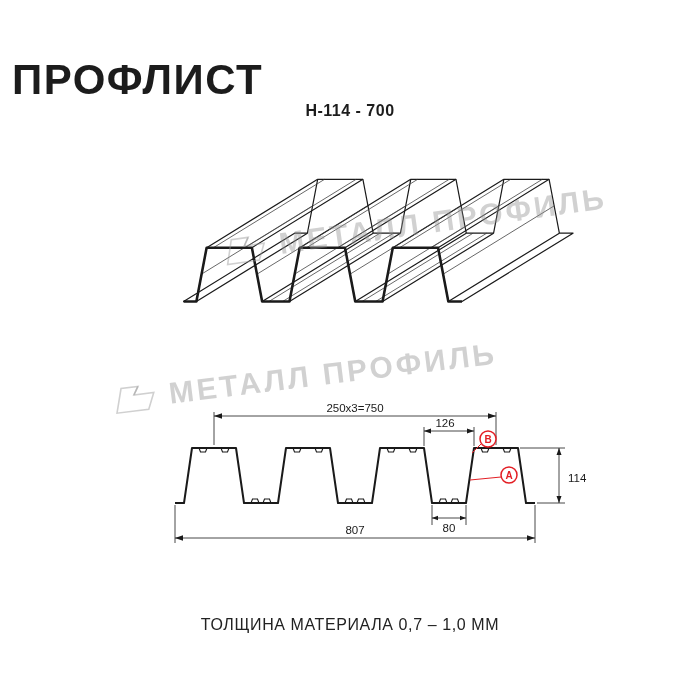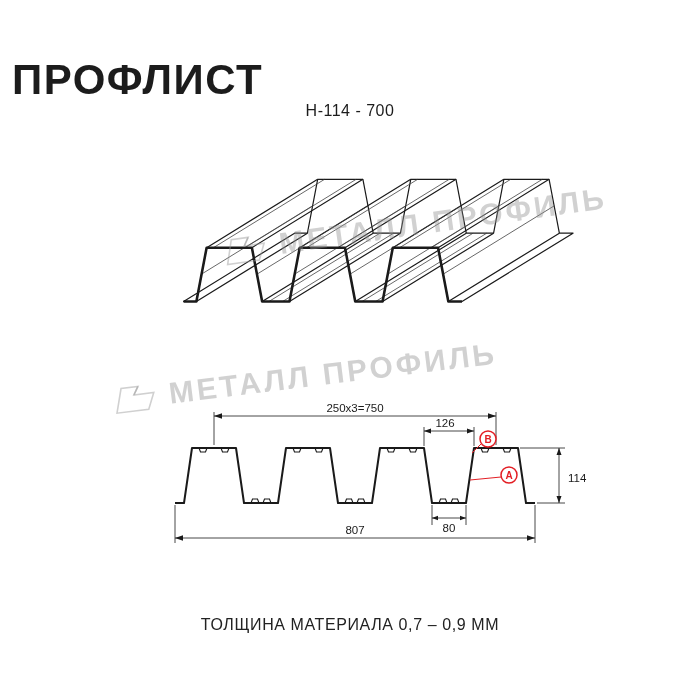--- a/index.html
+++ b/index.html
@@ -6,21 +6,21 @@
   .page{
     position:relative;width:700px;height:700px;background:#ffffff;
     font-family:"Liberation Sans",sans-serif;overflow:hidden;color:#1c1c1c;
   }
   .title{
     position:absolute;top:52px;left:8px;width:700px;text-align:left;
     font-size:42px;font-weight:bold;letter-spacing:1.5px;color:#1c1c1c;margin:4px;
   }
   .subtitle{
     position:absolute;top:102px;left:0;width:700px;text-align:center;
-    font-size:16px;font-weight:normal;letter-spacing:.5px;color:#1c1c1c;
+    font-size:16px;font-weight:bold;letter-spacing:.5px;color:#1c1c1c;
   }
   .fig3d{position:absolute;left:175px;top:158px;width:410px;height:158px;z-index:2;}
   .figcs{position:absolute;left:145px;top:398px;width:460px;height:150px;z-index:2;}
   .watermark{
     position:absolute;display:flex;align-items:center;gap:12px;z-index:3;
     pointer-events:none;
   }
   .wm1{left:222px;top:208px;transform:rotate(-8deg);}
   .wm2{left:112px;top:360px;transform:rotate(-7deg);}
   .watermark .wm-text{
@@ -128,15 +128,15 @@
 
       <g>
         <path class="marker-leader" d="M356,79 L325,82"></path>
         <circle class="marker-circle" cx="364" cy="77" r="8"></circle>
         <text class="marker-text" x="364" y="80.5" text-anchor="middle">А</text>
       </g>
 
     </svg>
   </div>
 
-  <div class="footer-note">ТОЛЩИНА МАТЕРИАЛА 0,7 – 0,9 ММ</div>
+  <div class="footer-note">ТОЛЩИНА МАТЕРИАЛА 0,7 – 1,0 ММ</div>
 
 </div>
 
 </body></html>

